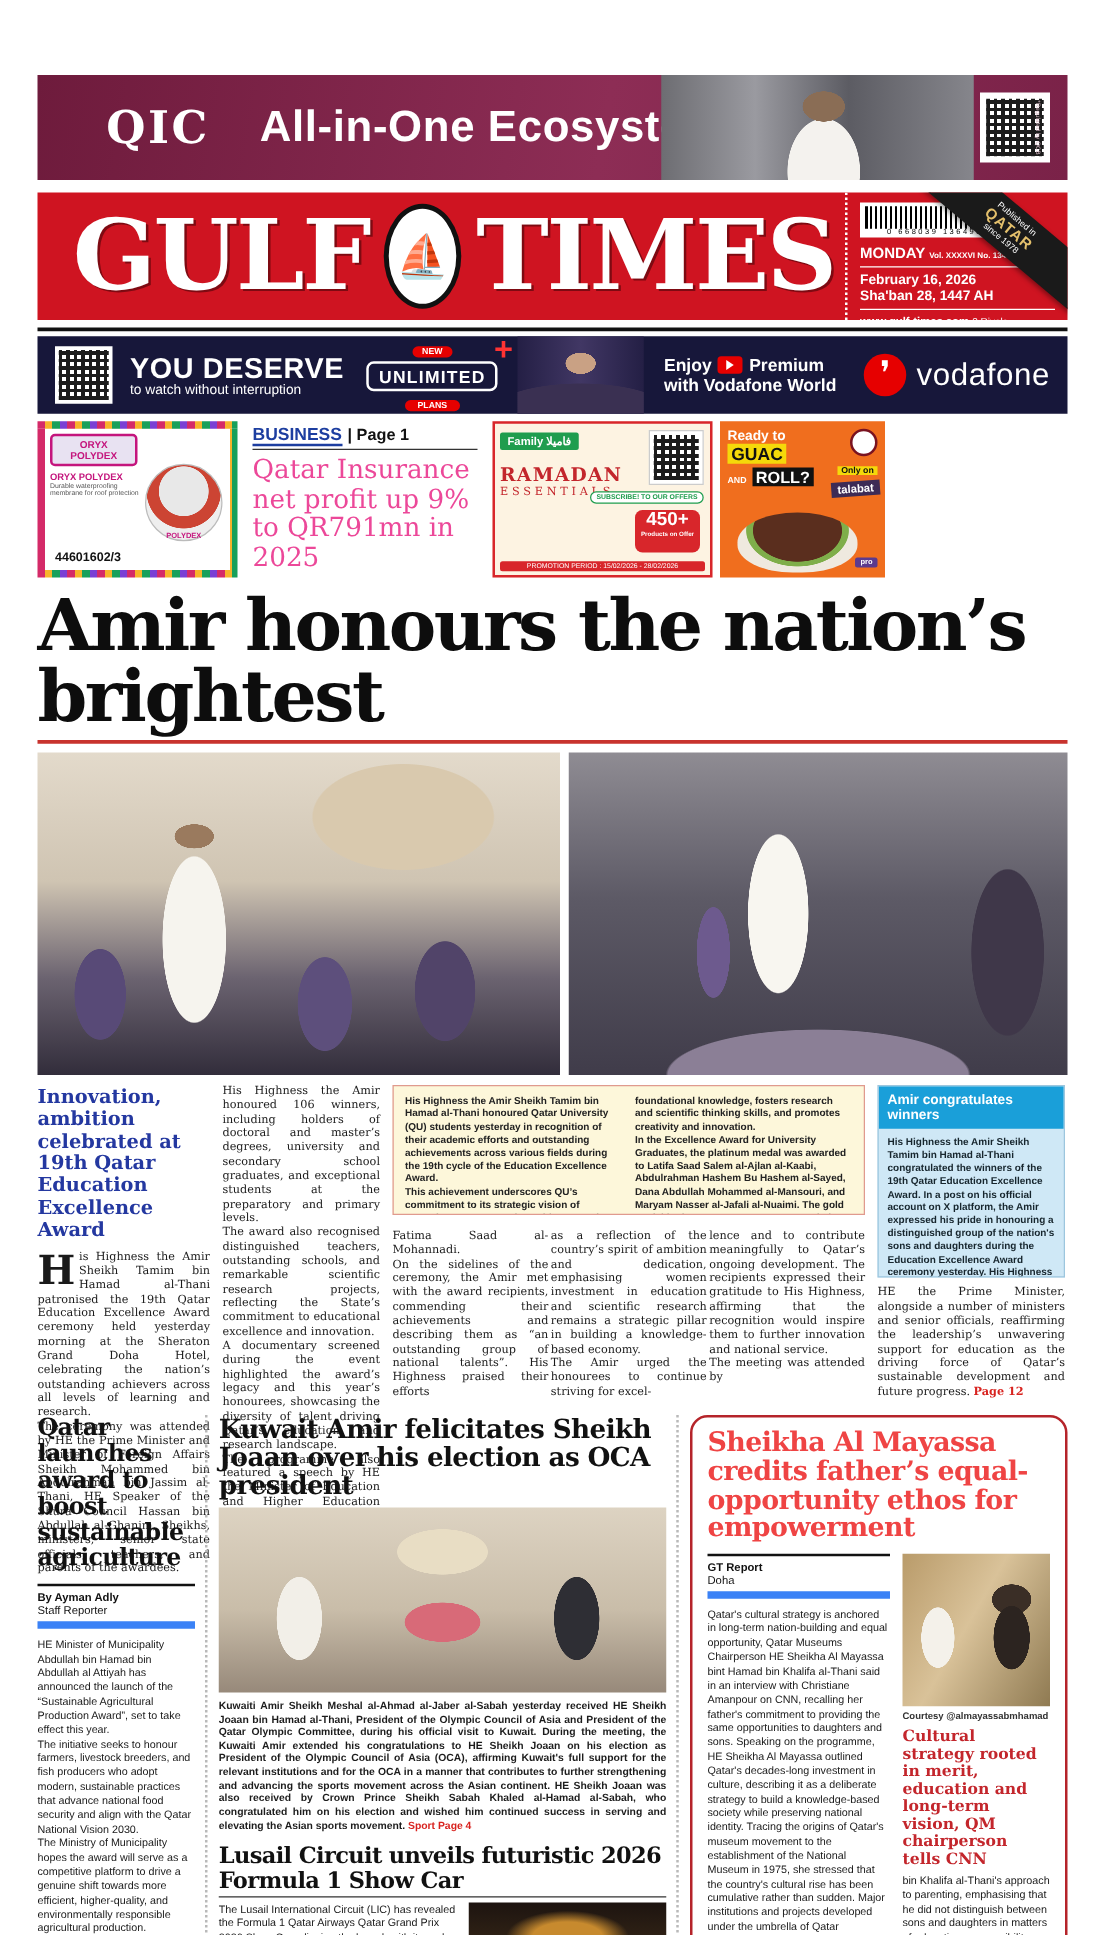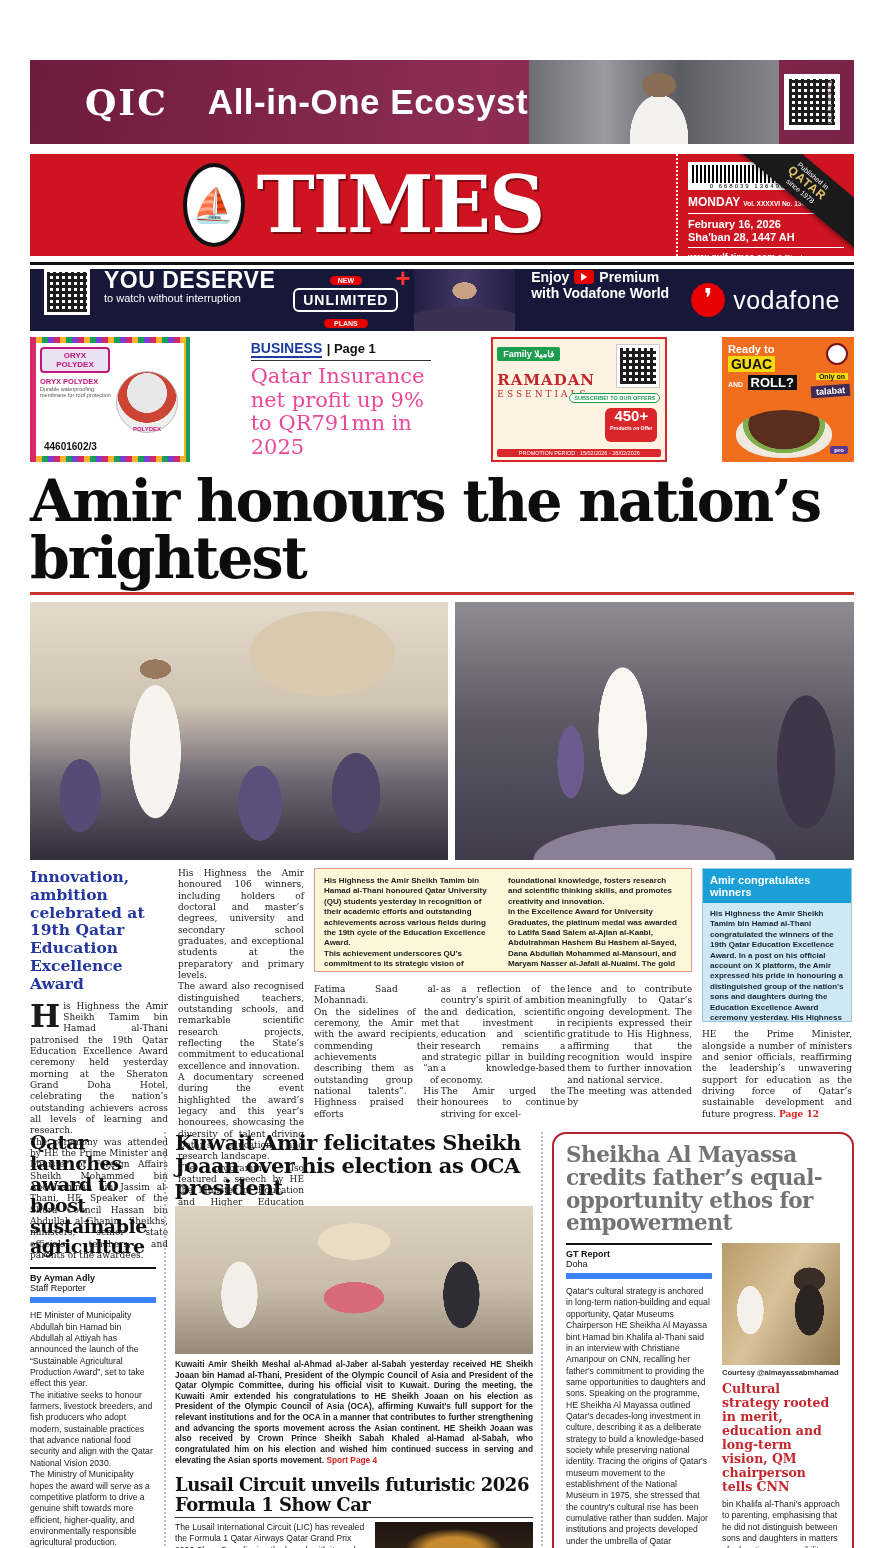--- a/index.html
+++ b/index.html
@@ -61,21 +61,21 @@
     position:absolute; top:10px; right:-38px; width:170px; transform:rotate(40deg);
     background:#1a1a1a; color:#fff; text-align:center; padding:6px 0 5px; line-height:1.05;
     font-size:7px; box-shadow:0 2px 4px rgba(0,0,0,.4);
   }
   .ribbon b { display:block; color:#e4c06c; font-size:12px; letter-spacing:1px; }
   .black-rule { margin:6px 30px 0; border-top:3px solid #111; }
 
   
   .vodafone {
     margin:4px 30px; height:62px; background:#17173a; position:relative;
-    display:flex; color:#fff; overflow:hidden; padding:0 14px;
+    display:flex; align-items:center; color:#fff; overflow:hidden; padding:0 14px;
   }
   .voda-qr { width:46px; height:46px; background:#fff; padding:3px; margin-right:14px; flex:none; }
   .voda-head { font-size:23px; font-weight:bold; letter-spacing:.5px; line-height:1; }
   .voda-sub { font-size:11px; }
   .voda-badge { margin-left:18px; text-align:center; position:relative; flex:none; }
   .voda-new { background:#e60000; border-radius:8px; font-size:7px; font-weight:bold; padding:1px 8px; display:inline-block; }
   .voda-unl { border:2px solid #fff; border-radius:6px; font-size:14px; font-weight:bold; padding:2px 8px; letter-spacing:1px; margin-top:1px; }
   .voda-plans { background:#e60000; border-radius:6px; font-size:7px; font-weight:bold; padding:1px 10px; display:inline-block; margin-top:1px; }
   .voda-plus { position:absolute; right:-12px; top:-6px; color:#ff3333; font-size:26px; font-weight:bold; }
   .voda-photo { flex:1; height:100%; margin:0 16px;
@@ -88,21 +88,21 @@
   .voda-enjoy .l1 { font-size:14px; font-weight:bold; display:flex; align-items:center; gap:5px; }
   .yt-icon { width:20px; height:14px; background:#e60000; border-radius:3px; display:inline-flex; align-items:center; justify-content:center; }
   .yt-icon::after { content:""; border-left:6px solid #fff; border-top:4px solid transparent; border-bottom:4px solid transparent; }
   .voda-enjoy .l2 { font-size:14px; font-weight:bold; }
   .voda-brand { display:flex; align-items:center; gap:8px; flex:none; }
   .voda-mark { width:34px; height:34px; background:#e60000; border-radius:50%; display:flex; align-items:center; justify-content:center; }
   .voda-mark::after { content:"❜"; color:#fff; font-size:26px; line-height:0; margin-top:-4px; }
   .voda-name { font-size:25px; letter-spacing:.5px; }
 
   
-  .ad-strip { margin:6px 30px; display:flex; gap:6px; height:125px;justify-content:space-between; }
+  .ad-strip { margin:6px 30px; display:flex; gap:6px; height:125px; }
   .ad { overflow:hidden; position:relative; }
   .ad-oryx { flex:0 0 160px; background:#fff; border:6px solid transparent;
     border-image:repeating-linear-gradient(90deg,#d42a68 0 6px,#f7b32b 6px 12px,#18a05a 12px 18px,#7a3fd4 18px 24px) 6; padding:4px; font-size:6px; }
   .oryx-logo { background:#e8e2f2; color:#c4157d; border:2px solid #c4157d; border-radius:4px; width:70px; padding:2px 3px; font-weight:bold; font-size:8px; text-align:center; }
   .oryx-brand { color:#c4157d; font-weight:bold; font-size:7.5px; margin-top:4px; }
   .oryx-desc { color:#555; font-size:5.5px; width:80px; }
   .oryx-phone { color:#111; font-weight:bold; font-size:10px; position:absolute; bottom:4px; left:8px; }
   .oryx-can { position:absolute; right:6px; top:28px; width:62px; height:62px; border-radius:50%;
     background:radial-gradient(circle at 50% 35%, #e8e8e8 0 40%, #c43 41% 60%, #eee 61%);
     border:1px solid #bbb; display:flex; align-items:flex-end; justify-content:center; font-size:6px; font-weight:bold; color:#c4157d; }
@@ -208,21 +208,21 @@
   .lusail-top { display:flex; gap:8px; }
   .lusail-top .txt { flex:1; }
   .f1-photo { flex:0 0 158px; height:92px;
     background:
       radial-gradient(ellipse 60px 16px at 48% 55%, #6b3fa8 0 60%, transparent 61%),
       radial-gradient(ellipse 70px 30px at 50% 30%, #c78a2e 0 40%, transparent 70%),
       linear-gradient(180deg,#1d1410 0%,#3a2a18 50%,#120d0a 100%);
   }
   .b-right { flex:1; }
   .mayassa-box { border:2px solid #b5242a; border-radius:14px; padding:10px 12px; height:472px; overflow:hidden; background:#fff; }
-  .mayassa-box h2 { font-family:"DejaVu Serif",serif; color:#737373; font-size:21.5px; line-height:1.06; letter-spacing:-.5px; margin-bottom:8px; }
+  .mayassa-box h2 { font-family:"DejaVu Serif",serif; color:#ef4444; font-size:21.5px; line-height:1.06; letter-spacing:-.5px; margin-bottom:8px; }
   .mayassa-cols { display:flex; gap:10px; }
   .m-left { flex:0 0 146px; }
   .m-right { flex:1; }
   .mayassa-photo { height:122px; margin-bottom:3px;
     background:
       radial-gradient(ellipse 22px 40px at 24% 55%, #f4f1ea 0 60%, transparent 61%),
       radial-gradient(ellipse 24px 42px at 74% 55%, #2c2420 0 60%, transparent 61%),
       radial-gradient(ellipse 26px 20px at 74% 30%, #3a2e26 0 60%, transparent 61%),
       linear-gradient(120deg,#b99b6a 0%,#d9c299 45%,#8f7a52 100%);
   }
@@ -237,20 +237,21 @@
   <div class="qic-head">All-in-One Ecosystem</div>
   <div class="qic-photo"></div>
   <div class="qic-qr">
       <div class="qr-pattern"></div>
     </div>
   <div class="qic-side">*Regulated by QCB</div>
 </div>
 
 <div class="masthead">
   <div class="mast-title">
+    <span class="mast-word">GULF</span>
     <span class="dhow-badge">⛵</span>
     <span class="mast-word">TIMES</span>
   </div>
   <div class="mast-info">
     <div class="barcode-box">
       <div class="barcode-bars"></div>
       <div class="barcode-digits">0 668039 136498</div>
     </div>
     <div class="mast-day"><span>MONDAY</span> <span class="mast-vol">Vol. XXXXVI No. 13482</span></div>
     <div class="mast-rule"></div>
@@ -364,21 +365,21 @@
       <div class="awards-cols">
         <div class="pre">His Highness the Amir Sheikh Tamim bin Hamad al-Thani honoured Qatar University (QU) students yesterday in recognition of their academic efforts and outstanding achievements across various fields during the 19th cycle of the Education Excellence Award.
 This achievement underscores QU’s commitment to its strategic vision of preparing an aware and capable generation that contributes meaningfully to society and the labour market. It reflects the university’s efforts to provide an integrated educational environment that strengthens</div>
         <div><span class="pre">foundational knowledge, fosters research and scientific thinking skills, and promotes creativity and innovation.
 In the Excellence Award for University Graduates, the platinum medal was awarded to Latifa Saad Salem al-Ajlan al-Kaabi, Abdulrahman Hashem Bu Hashem al-Sayed, Dana Abdullah Mohammed al-Mansouri, and Maryam Nasser al-Jafali al-Nuaimi. The gold medal in the same category was awarded to Jaham Hilal Jaham al-Kuwari, Tamadur Yousef Hassan Jassim al-Shaib, and Shahad Abdullah Hassan al-Abdullah.</span> </div>
       </div>
     </div>
     <div class="mid-cols">
       <div class="serif-body pre">Fatima Saad al-Mohannadi.
 On the sidelines of the ceremony, the Amir met with the award recipients, commending their achievements and describing them as “an outstanding group of national talents”. His Highness praised their efforts</div>
-      <div class="serif-body pre">as a reflection of the country’s spirit of ambition and dedication, scientific that investment in education and scientific research remains a strategic pillar in building a knowledge-based economy.
+      <div class="serif-body pre">as a reflection of the country’s spirit of ambition and dedication, emphasising women investment in education and scientific research remains a strategic pillar in building a knowledge-based economy.
 The Amir urged the honourees to continue striving for excel-</div>
       <div class="serif-body pre">lence and to contribute meaningfully to Qatar’s ongoing development. The recipients expressed their gratitude to His Highness, affirming that the recognition would inspire them to further innovation and national service.
 The meeting was attended by</div>
     </div>
   </div>
   <div class="col-r">
     <div class="congrats-box">
       <h4>Amir congratulates winners</h4>
       <div class="congrats-body">His Highness the Amir Sheikh Tamim bin Hamad al-Thani congratulated the winners of the 19th Qatar Education Excellence Award. In a post on his official account on X platform, the Amir expressed his pride in honouring a distinguished group of the nation's sons and daughters during the Education Excellence Award ceremony yesterday. His Highness the Amir wished them continued success in their educational and professional careers.</div>
     </div>

